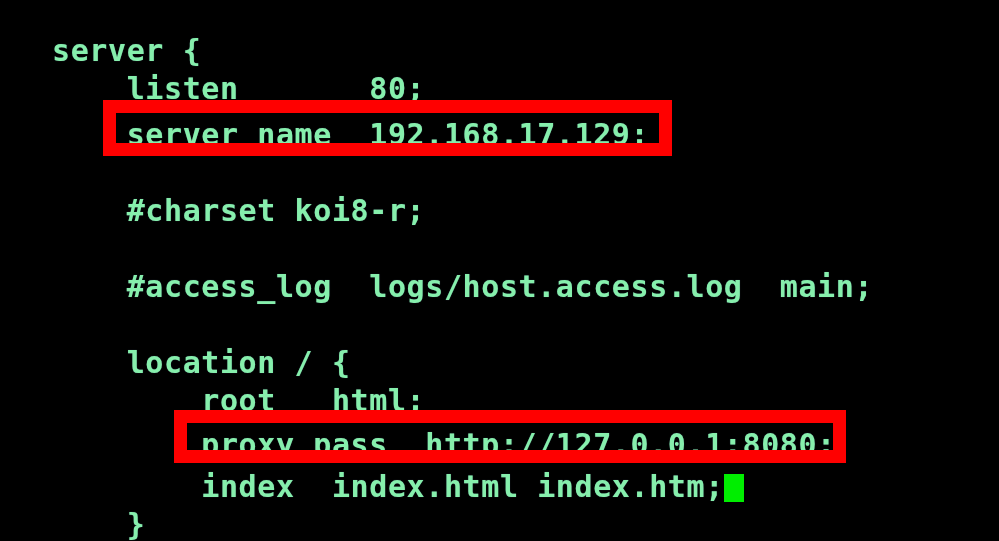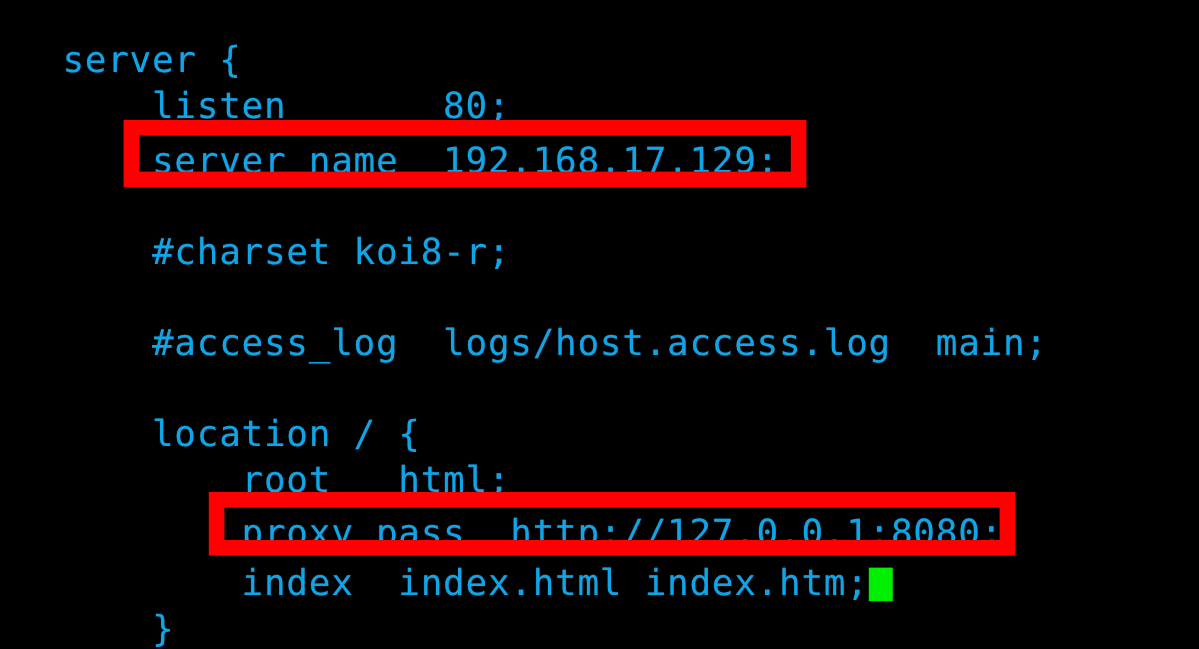--- a/index.html
+++ b/index.html
@@ -25,22 +25,23 @@
     line-height: 50px;
     letter-spacing: 0.6px;
     color: #d8d8d8;
     white-space: pre;
   }
   .line {
     position: absolute;
     left: 52px;
     height: 50px;
     white-space: pre;
-    color: #0ea5e9;
+    color: #86efac;
     text-shadow: 0 0 1px rgba(120,160,200,0.45);
+    font-weight: bold;
   }
   .cursor {
     display: inline-block;
     width: 20px;
     height: 30px;
     vertical-align: -5px;
     background: #00ee00;
   }
   .hl-box {
     position: absolute;

